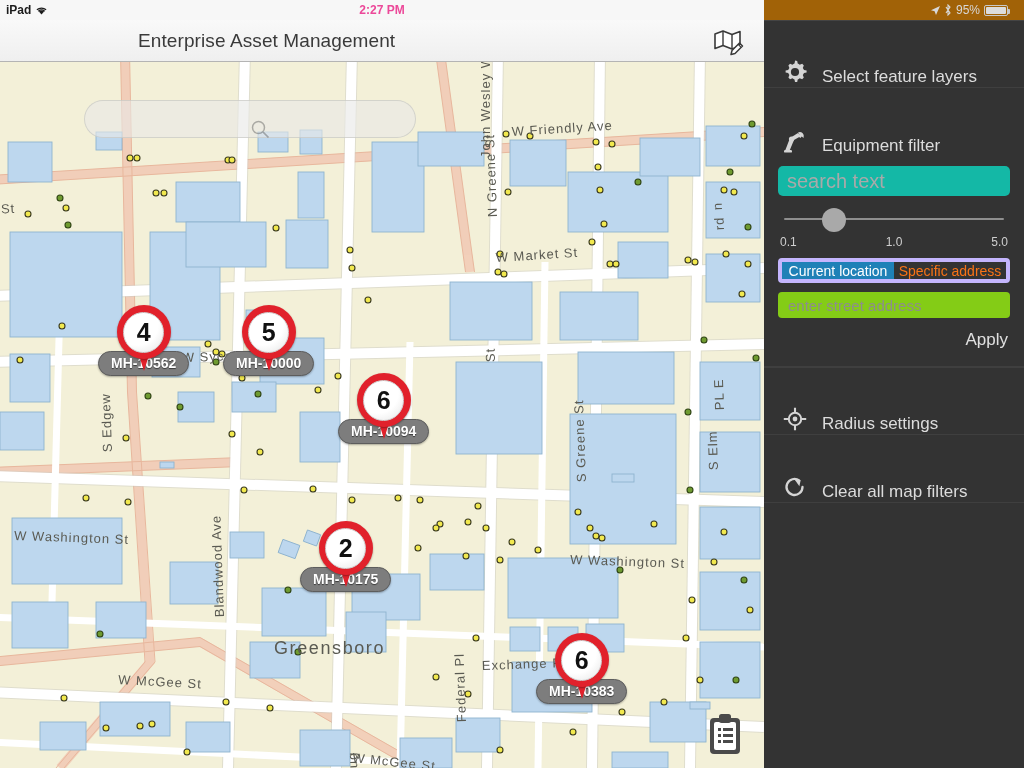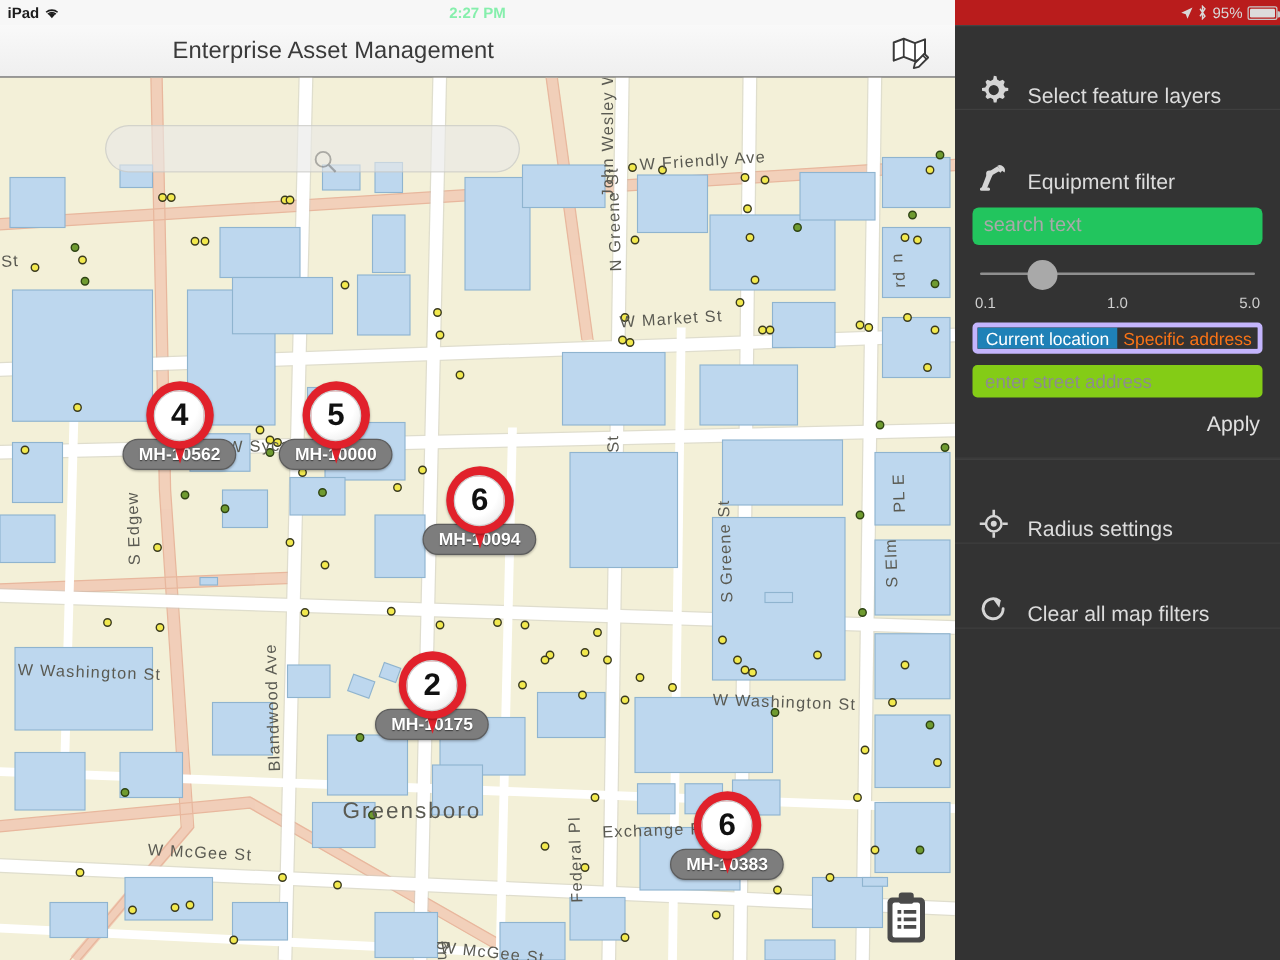--- a/index.html
+++ b/index.html
@@ -16,28 +16,28 @@
     display: flex; align-items: center;
     font-size: 12px; z-index: 60;
   }
   .sb-left {
     position: absolute; left: 0; top: 0; width: 764px; height: 20px;
     background: #f7f7f7; color: #1c1c1c;
     display: flex; align-items: center; padding-left: 6px; gap: 4px;
   }
   .sb-right {
     position: absolute; left: 764px; top: 0; width: 260px; height: 20px;
-    background: #b91c1c; color: #d8d8d8;
+    background: #a16207; color: #d8d8d8;
     display: flex; align-items: center; justify-content: flex-end;
-    padding-right: 2px; gap: 4px;
+    padding-right: 16px; gap: 4px;
   }
   .sb-center {
     position: absolute; left: 0; top: 0; width: 764px; height: 20px;
     display: flex; align-items: center; justify-content: center;
-    font-size: 12px; font-weight: bold; color: #86efac;
+    font-size: 12px; font-weight: bold; color: #ec4899;
   }
   .sb-ipad { font-size: 12px; font-weight: 600; }
   .wifi-ico { display: inline-block; width: 13px; height: 11px; }
   .loc-ico { display: inline-block; width: 10px; height: 11px; }
   .bt-ico { display: inline-block; width: 8px; height: 12px; }
   .batt-pct { font-size: 12px; }
   .batt {
     position: relative; width: 24px; height: 11px;
     border: 1px solid #c9c9c9; border-radius: 2px;
   }
@@ -154,22 +154,22 @@
     margin-right: 12px; flex: 0 0 30px;
   }
   .panel-label { font-size: 17px; color: #dcdcdc; }
 
   .filter-body {
     padding: 10px 14px 16px 14px;
     border-bottom: 1px solid #3f3f3f;
   }
   .search-input {
     width: 232px; height: 30px;
-    background: #22c55e; border: none; border-radius: 5px;
-    padding: 0 9px; font-size: 16px; color: #4a4a4a;
+    background: #14b8a6; border: none; border-radius: 5px;
+    padding: 0 9px; font-size: 20px; color: #4a4a4a;
     font-family: "Liberation Sans", sans-serif;
   }
   .search-input::placeholder { color: #a9a9a9; }
 
   .radius-line {
     display: flex; align-items: center; gap: 9px;
     margin-top: 13px; margin-bottom: 2px;
   }
   .chk {
     width: 16px; height: 16px;

